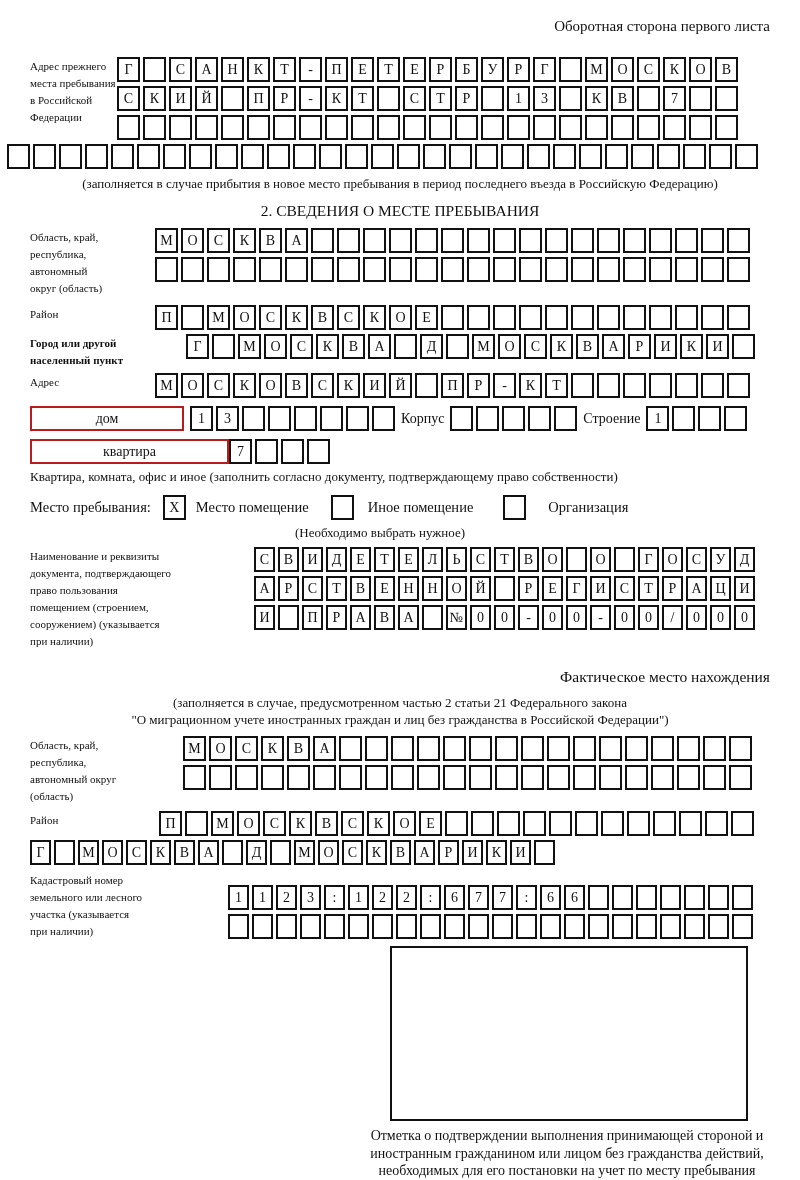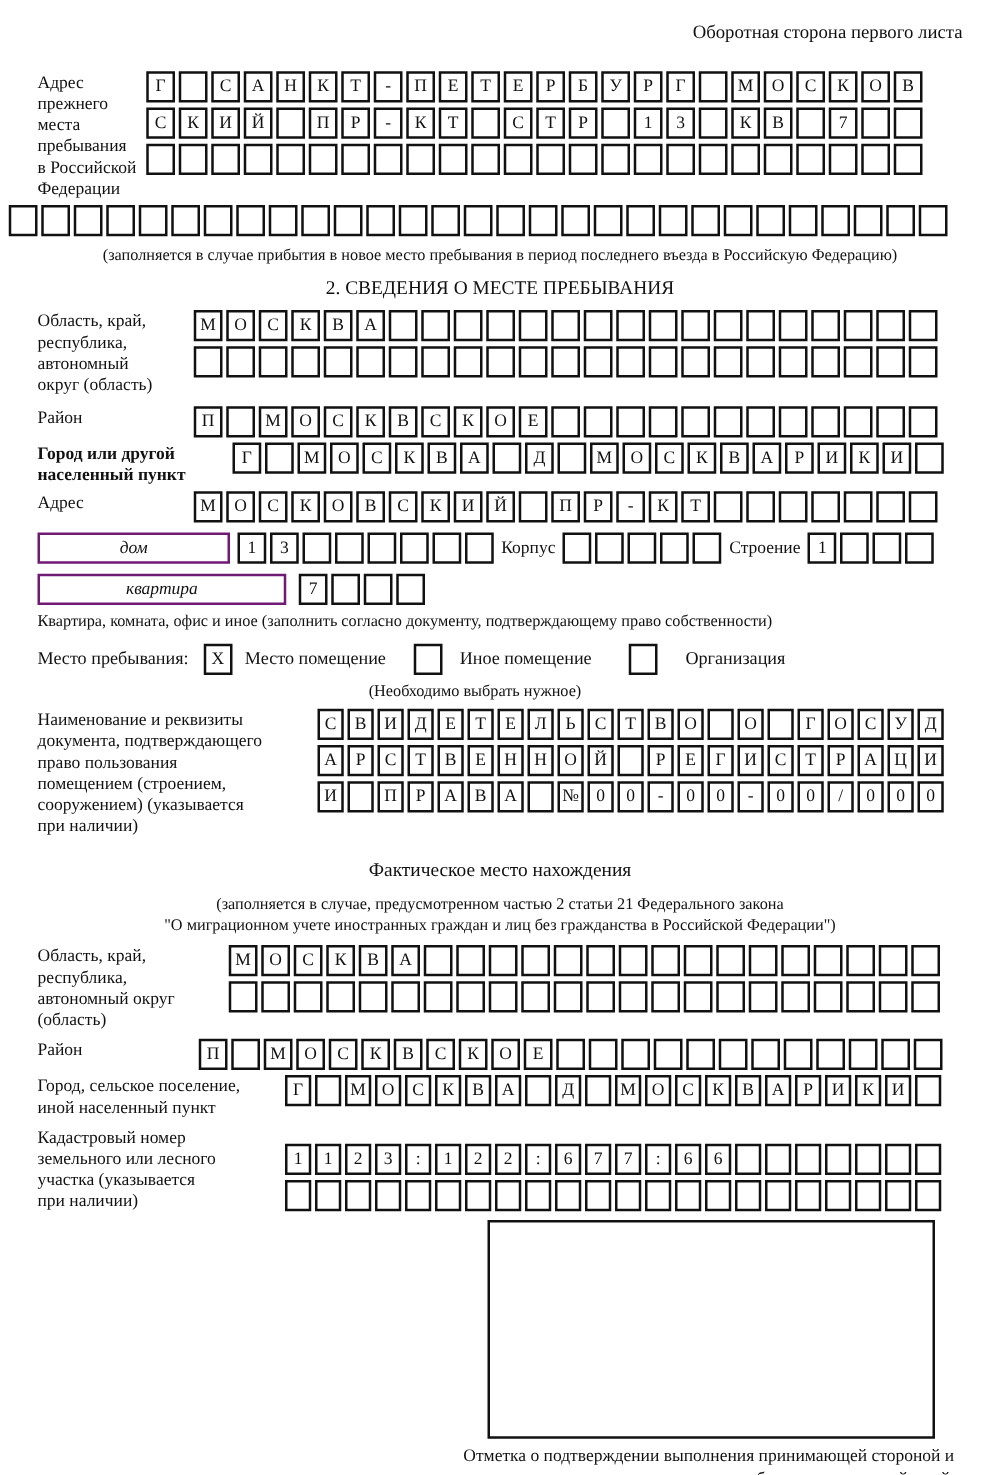--- a/index.html
+++ b/index.html
@@ -1,43 +1,43 @@
 <!DOCTYPE html>
 <html><head>
 <meta charset="utf-8">
 <style>
   html,body{margin:0;padding:0;background:#fff;}
   body{width:800px;height:1180px;overflow:hidden;color:#111;
        font-family:"Liberation Serif","DejaVu Serif",serif;}
   .page{padding:14px 30px 0 30px;width:740px;}
   .top-note{text-align:right;font-size:15px;margin:4px 0 22px 0;}
   .flexrow{display:flex;align-items:flex-start;}
-  .lbl{white-space:pre-line;font-size:14px;line-height:17px;flex:none;padding-top:1px;}
+  .lbl{white-space:pre-line;font-size:11px;line-height:17px;flex:none;padding-top:1px;}
   .w1{width:87px;}
   .w2{width:125px;}
   .w2c{width:156px;font-weight:bold;}
   .w3a{width:153px;}
   .w3b{width:129px;}
   .w3c{width:198px;}
   .wdoc{width:224px;}
   .rows{display:flex;flex-direction:column;gap:4px;}
   .cells{display:flex;gap:3px;flex:none;}
   .cell{flex:none;width:19px;height:21px;border:2px solid #111;background:#fff;
         font-size:14px;line-height:21px;text-align:center;}
   .tight .cell{width:17px;}
   .fullrow{margin:4px 0 0 -23px;}
   .note{font-size:13px;line-height:17px;white-space:pre-line;}
   .center{text-align:center;}
   .h2{font-weight:normal;font-size:15.5px;text-align:center;margin:10px 0 8px 0;}
   .mt8{margin-top:8px;} .mt6{margin-top:6px;} .mt4{margin-top:4px;}
   .hrow{display:flex;align-items:center;margin-top:8px;}
-  .nbox{border:2px solid #701a75;height:21px;line-height:21px;text-align:center;
-        font-size:14px;flex:none;font-style:italic;}
+  .nbox{border:2px solid #b91c1c;height:21px;line-height:21px;text-align:center;
+        font-size:14px;flex:none;}
   .w-dom{width:150px;margin-right:6px;}
-  .w-kv{width:195px;margin-right:10px;}
+  .w-kv{width:195px;margin-right:0;}
   .inl{font-size:14px;margin:0 6px;flex:none;}
   .stay{display:flex;align-items:center;margin-top:10px;font-size:14.5px;}
   .cb{flex:none;width:19px;height:21px;border:2px solid #111;text-align:center;
       font-size:14px;line-height:21px;}
   .stay-note{margin:4px 0 0 175px;width:350px;text-align:center;}
   .stamp-wrap{margin-left:360px;margin-top:6px;}
   .stamp-box{width:354px;height:171px;border:2px solid #111;background:#fff;}
   .stamp-caption{width:400px;margin-left:-23px;margin-top:6px;text-align:center;
                  font-size:14px;line-height:17.5px;}
 </style>
@@ -439,21 +439,21 @@
           <span class="cell filled">0</span>
           <span class="cell filled">0</span>
           <span class="cell filled">/</span>
           <span class="cell filled">0</span>
           <span class="cell filled">0</span>
           <span class="cell filled">0</span>
         </div>
     </div>
   </div>
 
-  <div class="h2" style="margin-top:18px;">Фактическое место нахождения</div>
+  <div class="h2" style="margin-top:18px;text-align:right;">Фактическое место нахождения</div>
   <div class="note center">(заполняется в случае, предусмотренном частью 2 статьи 21 Федерального закона
 "О миграционном учете иностранных граждан и лиц без гражданства в Российской Федерации")</div>
 
   <div class="flexrow mt8">
     <div class="lbl w3a">Область, край,
 республика,
 автономный округ
 (область)</div>
     <div class="rows">
       <div class="cells">
@@ -530,22 +530,20 @@
         <span class="cell"></span>
         <span class="cell"></span>
         <span class="cell"></span>
         <span class="cell"></span>
         <span class="cell"></span>
         <span class="cell"></span>
       </div>
   </div>
 
   <div class="flexrow mt4">
-    <div class="lbl w3c">Город, сельское поселение,
-иной населенный пункт</div>
     <div class="cells tight">
         <span class="cell filled">Г</span>
         <span class="cell"></span>
         <span class="cell filled">М</span>
         <span class="cell filled">О</span>
         <span class="cell filled">С</span>
         <span class="cell filled">К</span>
         <span class="cell filled">В</span>
         <span class="cell filled">А</span>
         <span class="cell"></span>

